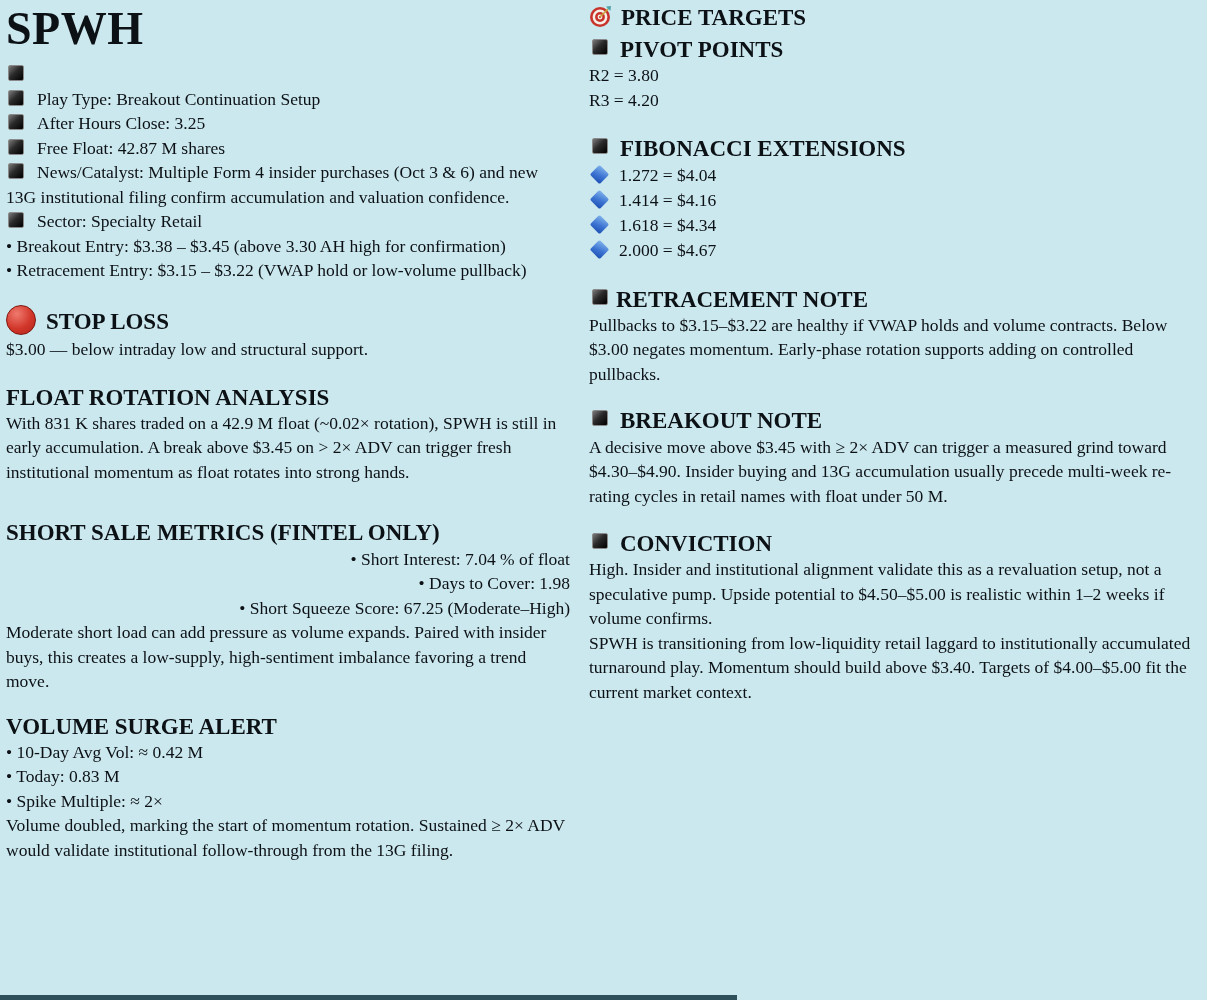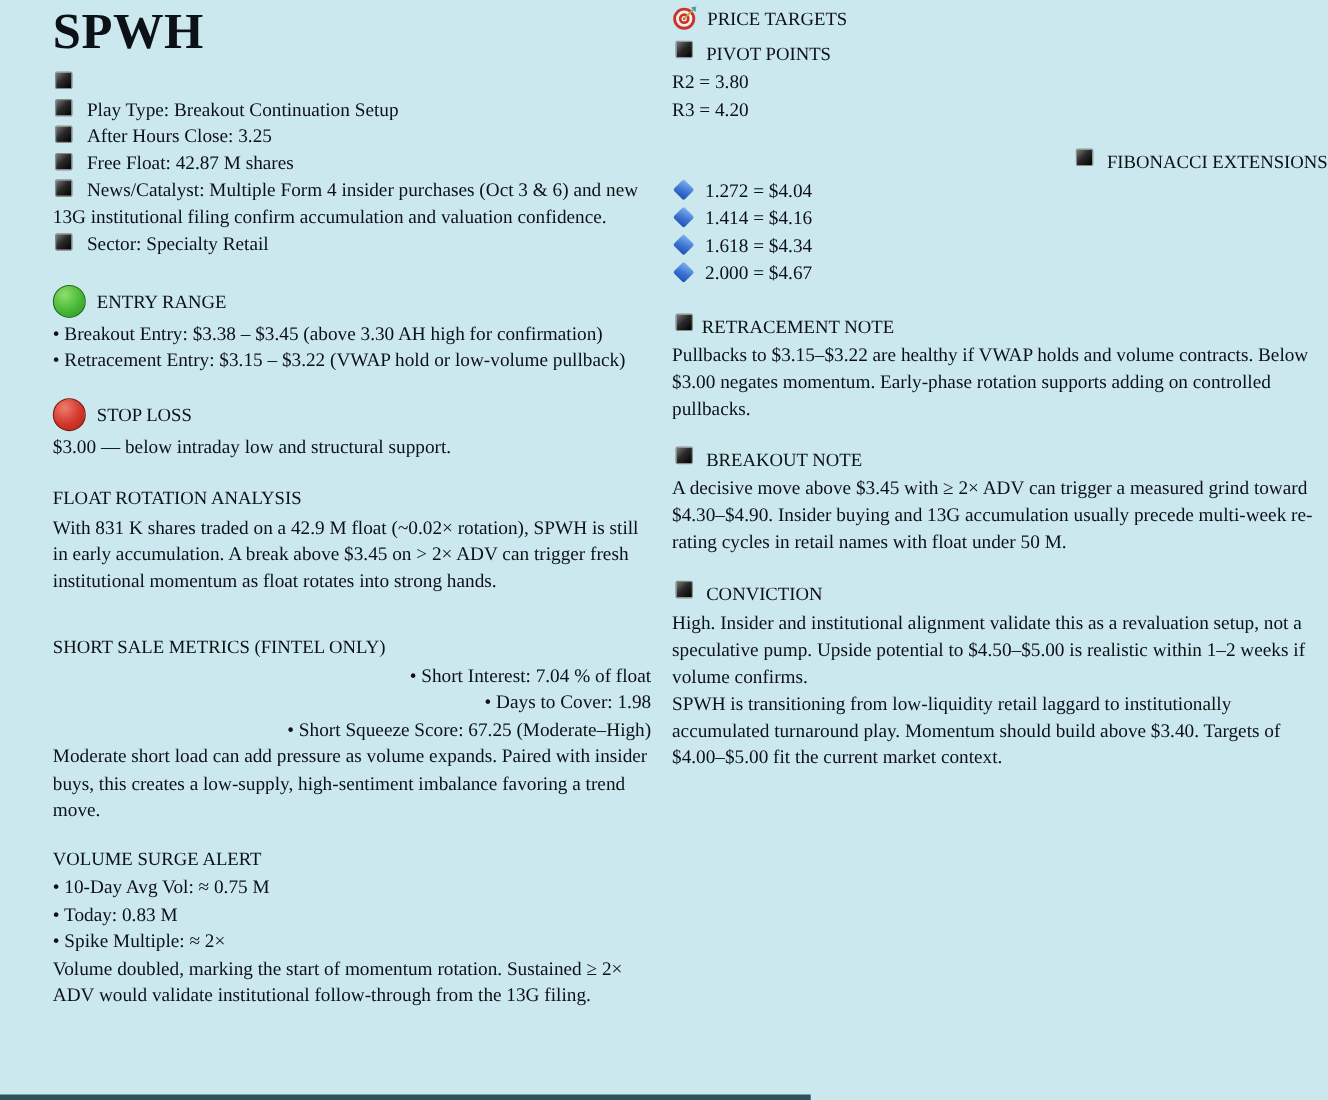--- a/index.html
+++ b/index.html
@@ -2,29 +2,29 @@
 <html><head>
 <meta charset="utf-8">
 <style>
   html,body{margin:0;padding:0;}
   body{
     width:1207px;height:1000px;position:relative;overflow:hidden;
     background:#cbe8ee;color:#0c1116;
     font-family:"Liberation Serif","DejaVu Serif",serif;
     font-size:17.5px;line-height:24.5px;
   }
-  .columns{display:flex;position:relative;padding-left:42px;}
+  .columns{display:flex;position:relative;}
   .col-left{width:564px;padding:4px 0 0 6px;}
   .col-right{width:618px;padding:2px 0 0 7px;margin-left:12px;}
   .ticker{font-size:46px;line-height:50px;font-weight:bold;letter-spacing:.5px;margin:0 0 8px 0;}
   .fact{margin:0;}
   .sq{display:inline-block;width:14px;height:14px;border-radius:2px;
       background:linear-gradient(135deg,#7a7a7a 0%,#2a2a2a 45%,#000 100%);
       border:1px solid #8a8a8a;vertical-align:-1px;margin:0 13px 0 2px;}
-  .sec-h{font-weight:normal;font-size:17px;line-height:27px;margin-top:16px;}
+  .sec-h{font-weight:bold;font-size:23px;line-height:27px;margin-top:16px;}
   .sec-h .label{vertical-align:middle;}
   .ball{display:inline-block;width:28px;height:28px;border-radius:50%;
         vertical-align:middle;margin:0 10px 2px 0;}
   .ball.green{background:radial-gradient(circle at 35% 28%, #8ede6a, #47b838 55%, #2f9427);border:1.5px solid #256e1e;}
   .ball.red{background:radial-gradient(circle at 35% 28%, #ef7a6e, #d2362a 55%, #b0251a);border:1.5px solid #7e150e;}
   .ball-h{line-height:32px;}
   .body{margin:0;}
   .indent{padding-left:30px;text-align:right;}
   .fib-row{line-height:25px;}
   .diamond{display:inline-block;width:15px;height:15px;border-radius:2px;
@@ -43,23 +43,20 @@
   <div class="col-left">
     <div class="ticker">SPWH</div>
 
     <div class="fact"><span class="sq"></span></div>
     <div class="fact"><span class="sq"></span><span>Play Type: Breakout Continuation Setup</span></div>
     <div class="fact"><span class="sq"></span><span>After Hours Close: 3.25</span></div>
     <div class="fact"><span class="sq"></span><span>Free Float: 42.87 M shares</span></div>
     <div class="fact"><span class="sq"></span><span>News/Catalyst: Multiple Form 4 insider purchases (Oct 3 &amp; 6) and new 13G institutional filing confirm accumulation and valuation confidence.</span></div>
     <div class="fact"><span class="sq"></span><span>Sector: Specialty Retail</span></div>
 
-    <div class="sec-h ball-h" style="margin-top:24px;">
-      <span class="ball green"></span><span class="label">ENTRY RANGE</span>
-    </div>
     <div class="body">• Breakout Entry: $3.38 – $3.45 (above 3.30 AH high for confirmation)</div>
     <div class="body">• Retracement Entry: $3.15 – $3.22 (VWAP hold or low-volume pullback)</div>
 
     <div class="sec-h ball-h" style="margin-top:21px;">
       <span class="ball red"></span><span class="label">STOP LOSS</span>
     </div>
     <div class="body">$3.00 — below intraday low and structural support.</div>
 
     <div class="sec-h" style="margin-top:20px;">
       <span class="label">FLOAT ROTATION ANALYSIS</span>
@@ -70,21 +67,21 @@
       <span class="label">SHORT SALE METRICS (FINTEL ONLY)</span>
     </div>
     <div class="body indent">• Short Interest: 7.04 % of float</div>
     <div class="body indent">• Days to Cover: 1.98</div>
     <div class="body indent">• Short Squeeze Score: 67.25 (Moderate–High)</div>
     <div class="body">Moderate short load can add pressure as volume expands. Paired with insider buys, this creates a low-supply, high-sentiment imbalance favoring a trend move.</div>
 
     <div class="sec-h" style="margin-top:17px;">
       <span class="label">VOLUME SURGE ALERT</span>
     </div>
-    <div class="body">• 10-Day Avg Vol: ≈ 0.75 M</div>
+    <div class="body">• 10-Day Avg Vol: ≈ 0.42 M</div>
     <div class="body">• Today: 0.83 M</div>
     <div class="body">• Spike Multiple: ≈ 2×</div>
     <div class="body">Volume doubled, marking the start of momentum rotation. Sustained ≥ 2× ADV would validate institutional follow-through from the 13G filing.</div>
   </div>
 
   <div class="col-right">
     <div class="sec-h pt-h">
       <svg class="target" width="24" height="24" viewBox="0 0 24 24">
         <circle cx="11" cy="13" r="10" fill="#c8332b"></circle>
         <circle cx="11" cy="13" r="7.4" fill="#f6efe8"></circle>
@@ -95,21 +92,21 @@
         <path d="M17.2 2.6 L22 2 L21.4 6.8 L19 5 Z" fill="#4fa3a8"></path>
       </svg><span class="label">PRICE TARGETS</span>
     </div>
 
     <div class="sec-h r-h" style="margin-top:3px;">
       <span class="sq"></span><span class="label">PIVOT POINTS</span>
     </div>
     <div class="body">R2 = 3.80</div>
     <div class="body">R3 = 4.20</div>
 
-    <div class="sec-h r-h" style="margin-top:21px;text-align:right;">
+    <div class="sec-h r-h" style="margin-top:21px;">
       <span class="sq"></span><span class="label">FIBONACCI EXTENSIONS</span>
     </div>
     <div class="fib-row"><span class="diamond"></span><span>1.272 = $4.04</span></div>
     <div class="fib-row"><span class="diamond"></span><span>1.414 = $4.16</span></div>
     <div class="fib-row"><span class="diamond"></span><span>1.618 = $4.34</span></div>
     <div class="fib-row"><span class="diamond"></span><span>2.000 = $4.67</span></div>
 
     <div class="sec-h r-h" style="margin-top:21px;">
       <span class="sq" style="margin-right:8px;"></span><span class="label">RETRACEMENT NOTE</span>
     </div>

